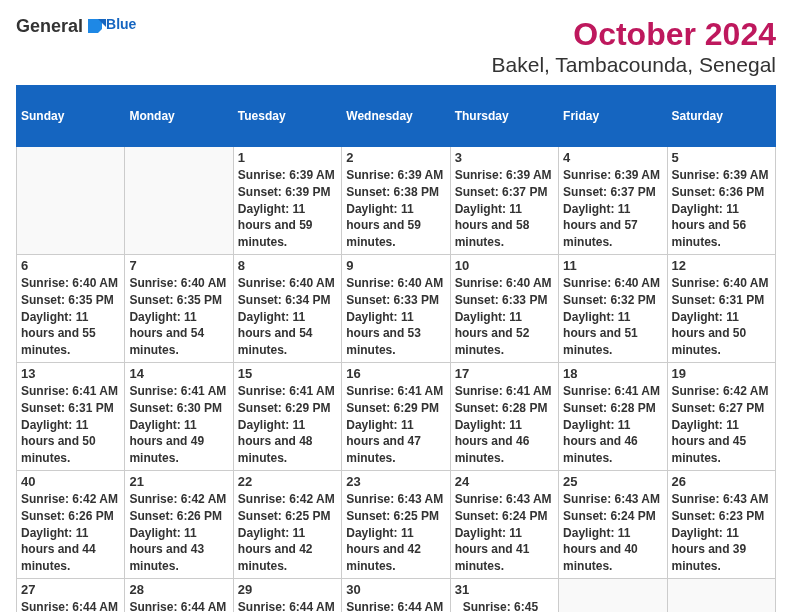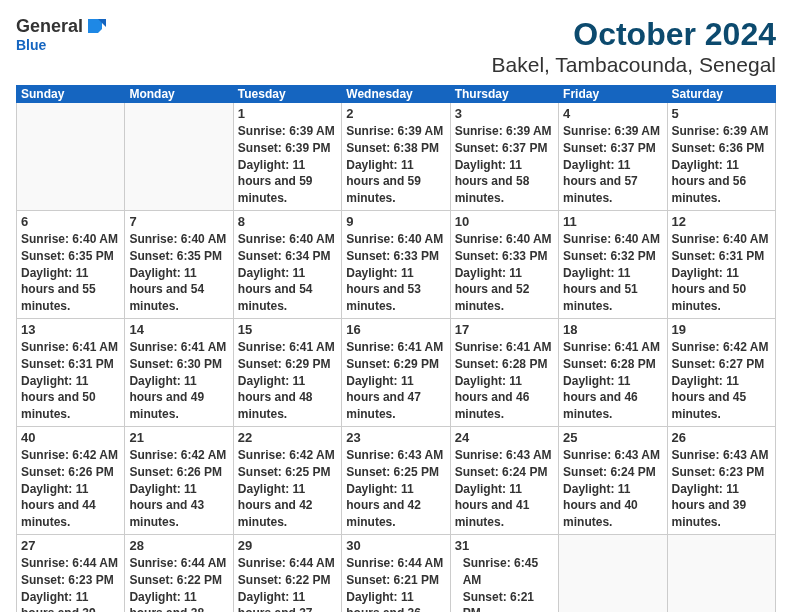--- a/index.html
+++ b/index.html
@@ -11,21 +11,21 @@
       padding: 16px;
     }
     .header-area {
       display: flex;
       justify-content: space-between;
       align-items: flex-start;
       margin-bottom: 8px;
     }
     .logo {
       display: flex;
-      flex-direction: column;
+      flex-direction: row;
       align-items: flex-start;
     }
     .logo-text-general {
       font-size: 18px;
       font-weight: bold;
       color: #333;
     }
     .logo-text-blue {
       font-size: 14px;
       font-weight: bold;
@@ -34,37 +34,37 @@
     .logo-row {
       display: flex;
       align-items: center;
     }
     .title-area {
       text-align: right;
     }
     .month-title {
       font-size: 32px;
       font-weight: bold;
-      color: #0c4a6e;
+      color: #be185d;
     }
     .location-title {
       font-size: 21px;
       color: #333;
     }
     table {
       width: 100%;
       border-collapse: collapse;
       table-layout: fixed;
     }
     thead tr th {
       background: #1565c0;
       color: #fff;
       font-size: 12px;
       font-weight: bold;
-      padding: 1px 4px;
+      padding: 23px 4px;
       text-align: left;
       border: 1px solid #1565c0;
     }
     tbody tr td {
       border: 1px solid #ccc;
       vertical-align: top;
       padding: 3px 4px;
       font-size: 10px;
       color: #333;
       height: 90px;

